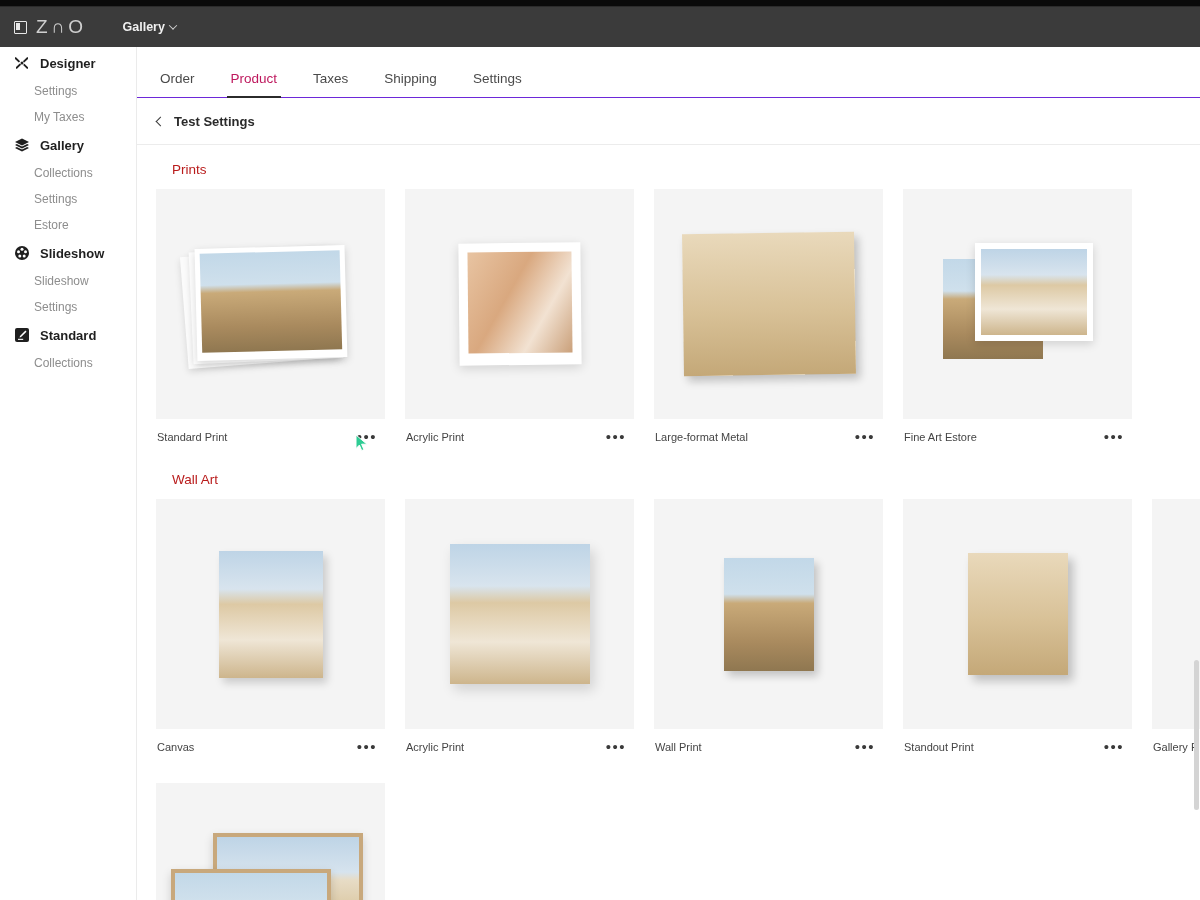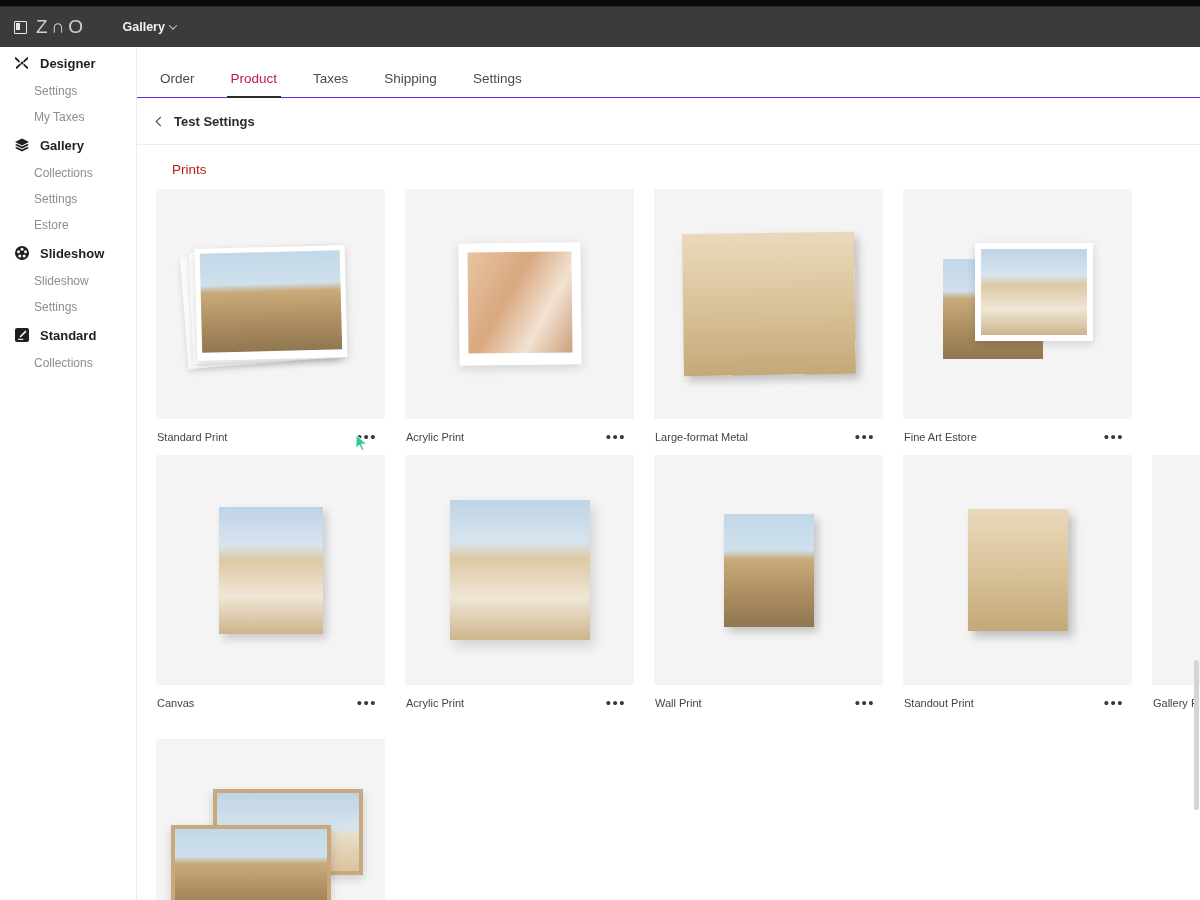--- a/index.html
+++ b/index.html
@@ -391,20 +391,21 @@
               </div>
           </div>
         </div>
         <div class="card-foot">
           <span class="card-label">Fine Art Estore</span>
           <span class="dots">•••</span>
         </div>
       </div>
     </div>
 
+    <div class="section-title">Wall Art</div>
     <div class="grid">
 
       <div class="card">
         <div class="card-thumb">
           <div class="m-canvas ph">
               <div class="img gown"></div>
             </div>
         </div>
         <div class="card-foot">
           <span class="card-label">Canvas</span>

